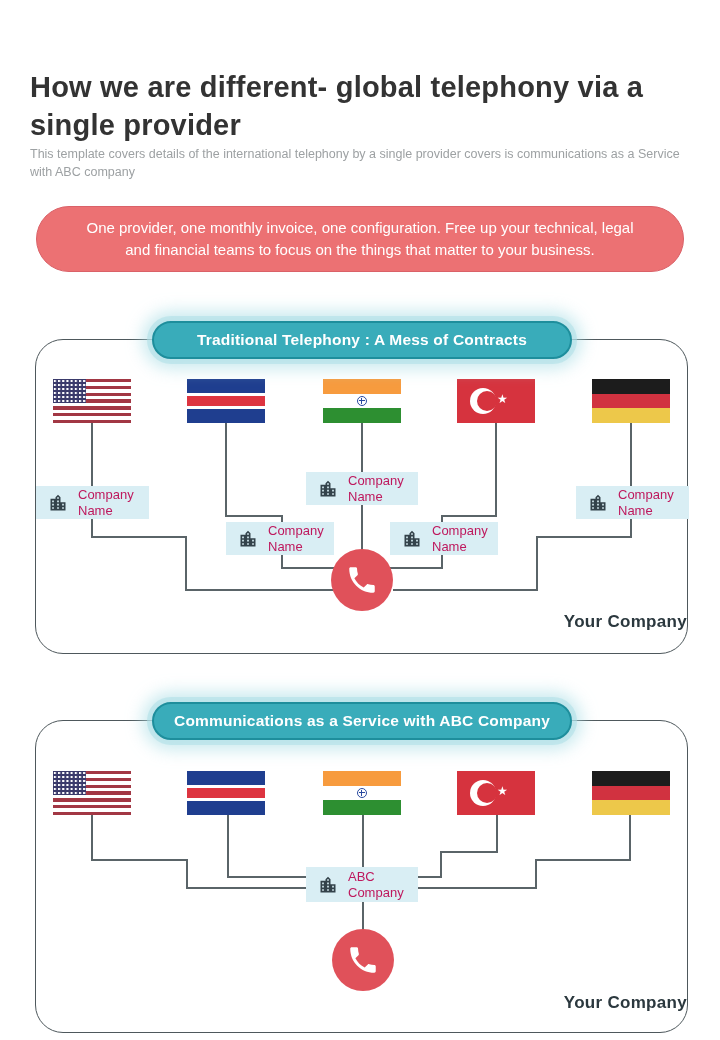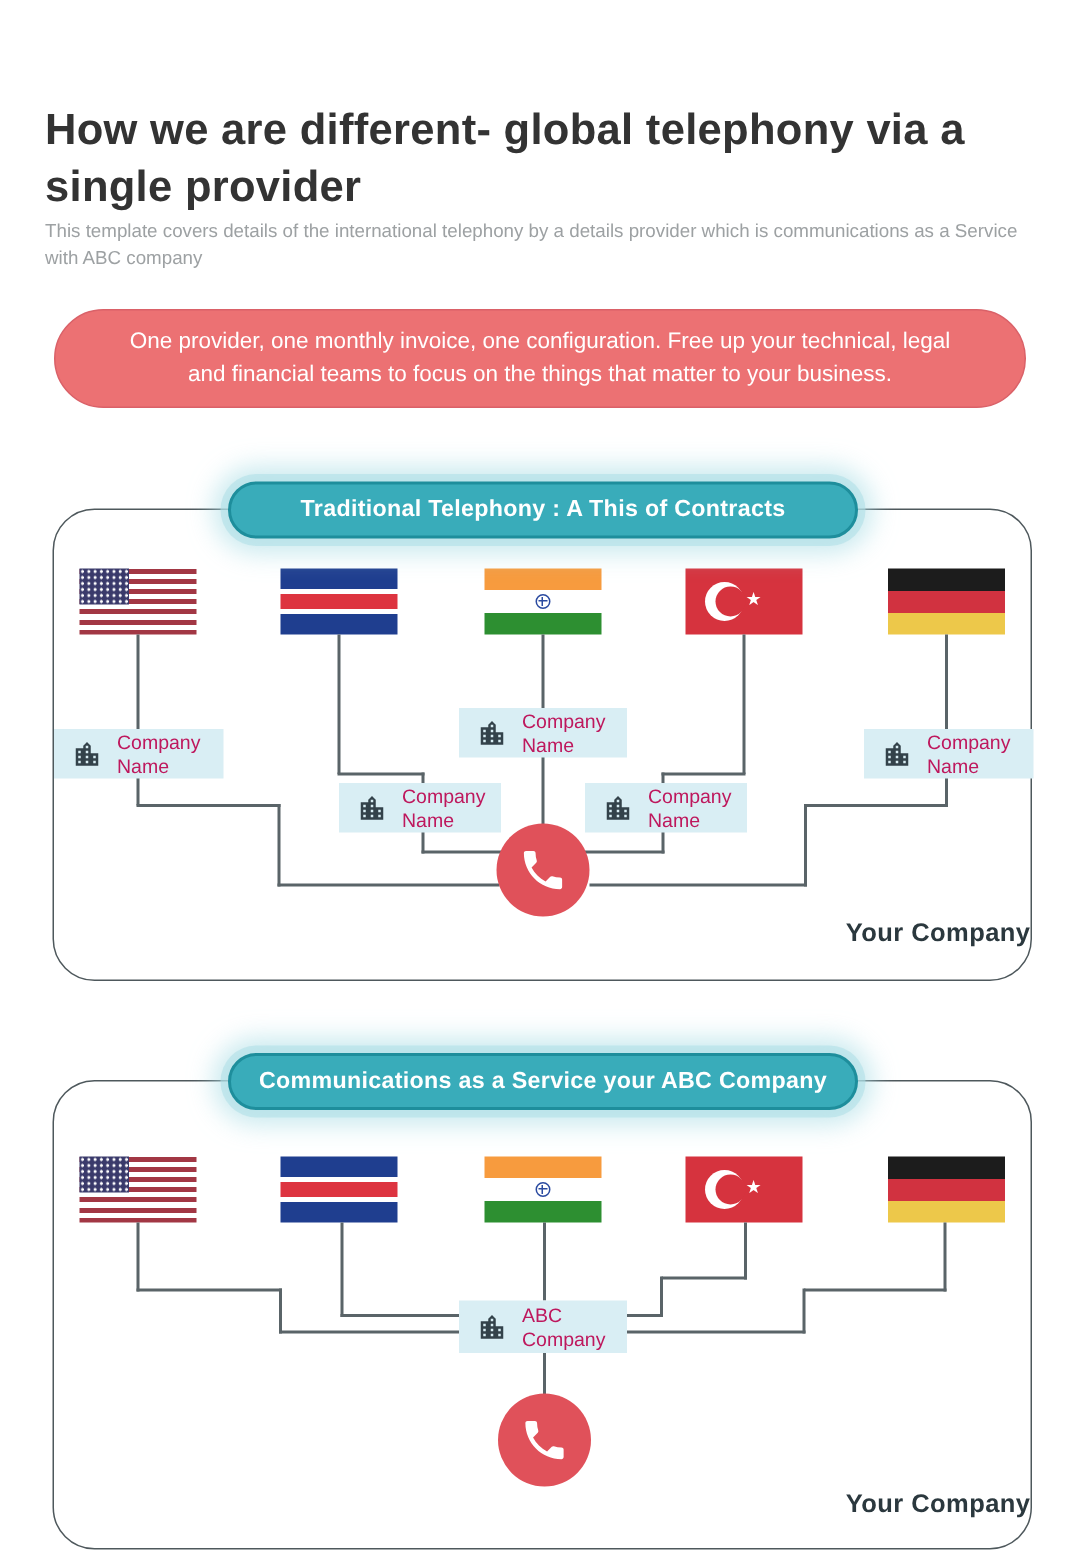--- a/index.html
+++ b/index.html
@@ -90,28 +90,28 @@
     position:absolute; top:1012px; left:0; width:100%; text-align:center;
     font-size:12.5px; color:#8d9092;
   }
 </style>
 </head>
 <body>
 
 <div class="slide">
 
   <div class="title">How we are different- global telephony via a single provider</div>
-  <div class="subtitle">This template covers details of the international telephony by a details provider which is communications as a Service with ABC company</div>
+  <div class="subtitle">This template covers details of the international telephony by a single provider covers is communications as a Service with ABC company</div>
 
   <div class="banner">
     <div class="txt">One provider, one monthly invoice, one configuration. Free up your technical, legal and financial teams to focus on the things that matter to your business.</div>
   </div>
 
   <div class="dbox dbox-1">
-    <div class="pill">Traditional Telephony : A This of Contracts</div>
+    <div class="pill">Traditional Telephony : A Mess of Contracts</div>
 
     <div class="flag flag-usa" style="left:17px;">
         <div class="canton"></div>
       </div>
     <div class="flag flag-cr" style="left:151px;"></div>
     <div class="flag flag-in" style="left:287px;">
         <span class="chakra"></span>
       </div>
     <div class="flag flag-tr" style="left:421px;">
         <span class="c1"></span>
@@ -176,21 +176,21 @@
 
     <div class="phone" style="left:295px;top:209px;">
       <svg viewBox="0 0 24 24">
           <path d="M6.62 10.79c1.44 2.83 3.76 5.14 6.59 6.59l2.2-2.2c.27-.27.67-.36 1.02-.24 1.12.37 2.33.57 3.57.57.55 0 1 .45 1 1V20c0 .55-.45 1-1 1-9.39 0-17-7.61-17-17 0-.55.45-1 1-1h3.5c.55 0 1 .45 1 1 0 1.25.2 2.45.57 3.57.11.35.03.74-.25 1.02l-2.2 2.2z"></path>
         </svg>
     </div>
     <div class="hub" style="top:272px;">Your Company</div>
   </div>
 
   <div class="dbox dbox-2">
-    <div class="pill">Communications as a Service your ABC Company</div>
+    <div class="pill">Communications as a Service with ABC Company</div>
 
     <div class="flag flag-usa" style="left:17px;">
         <div class="canton"></div>
       </div>
     <div class="flag flag-cr" style="left:151px;"></div>
     <div class="flag flag-in" style="left:287px;">
         <span class="chakra"></span>
       </div>
     <div class="flag flag-tr" style="left:421px;">
         <span class="c1"></span>

